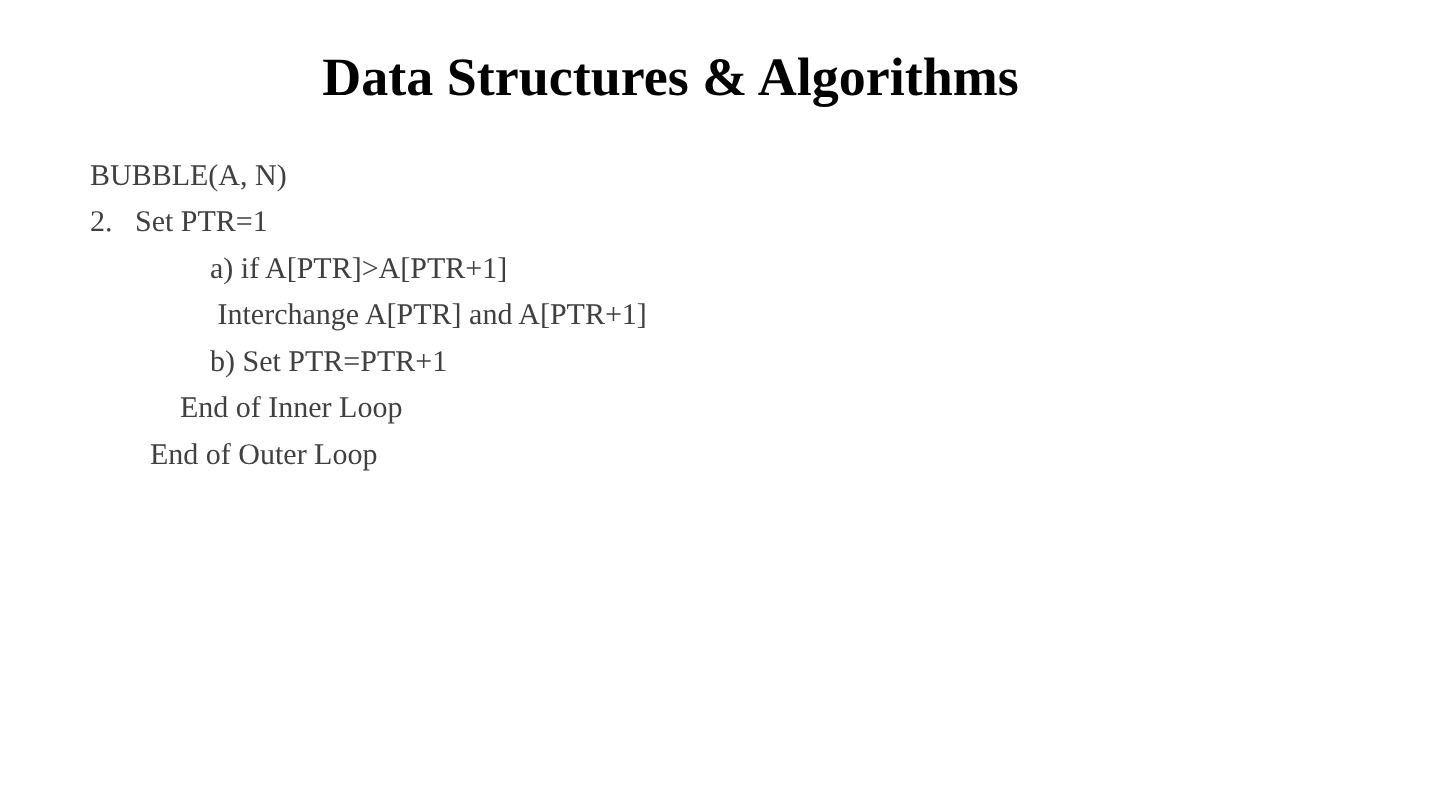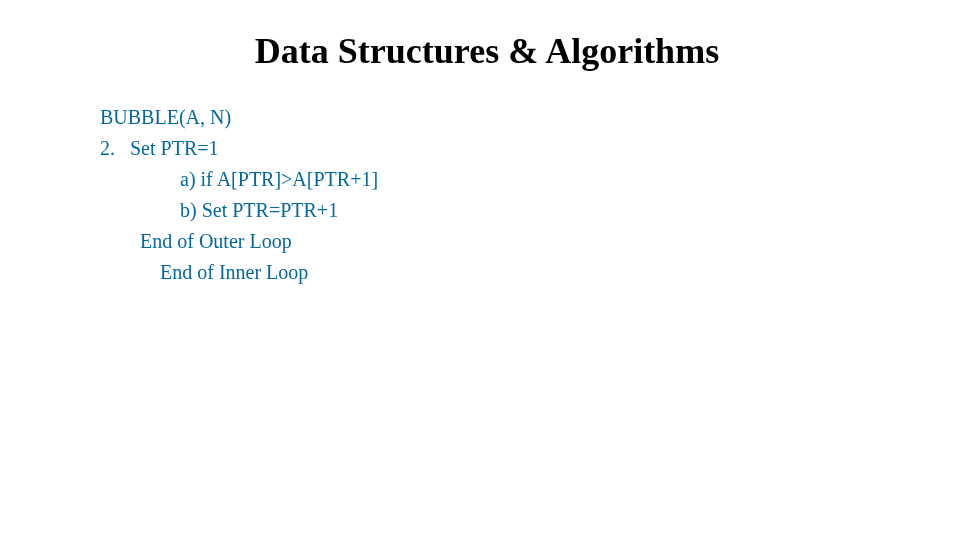--- a/index.html
+++ b/index.html
@@ -15,36 +15,35 @@
       font-family: Georgia, 'Times New Roman', serif;
       overflow: hidden;
     }
 
     .page {
       width: 894px;
       height: 540px;
       padding: 30px 60px;
       display: flex;
       flex-direction: column;
-      margin-left: 40px;
     }
 
     .title {
       text-align: center;
       font-size: 36px;
       font-weight: bold;
       font-family: Georgia, 'Times New Roman', serif;
       margin-bottom: 30px;
       color: #000000;
     }
 
     .content {
       font-size: 20px;
       font-family: Georgia, 'Times New Roman', serif;
-      color: #0369a1;
+      color: #404040;
       line-height: 1.55;
     }
 
     .line {
       display: block;
       white-space: pre;
     }
 
     .indent1 {
       padding-left: 40px;
@@ -60,17 +59,18 @@
   </style>
 </head>
 <body>
 
 <div class="page">
   <h1 class="title">Data Structures &amp; Algorithms</h1>
   <div class="content">
     <span class="line">BUBBLE(A, N)</span>
     <span class="line indent0">2.&nbsp;&nbsp; Set PTR=1</span>
     <span class="line indent2">a) if A[PTR]&gt;A[PTR+1]</span>
+    <span class="line indent2">&nbsp;Interchange A[PTR] and A[PTR+1]</span>
     <span class="line indent2">b) Set PTR=PTR+1</span>
+    <span class="line indent4">End of Inner Loop</span>
     <span class="line indent1">End of Outer Loop</span>
-    <span class="line indent4">End of Inner Loop</span>
   </div>
 </div>
 
 </body></html>

